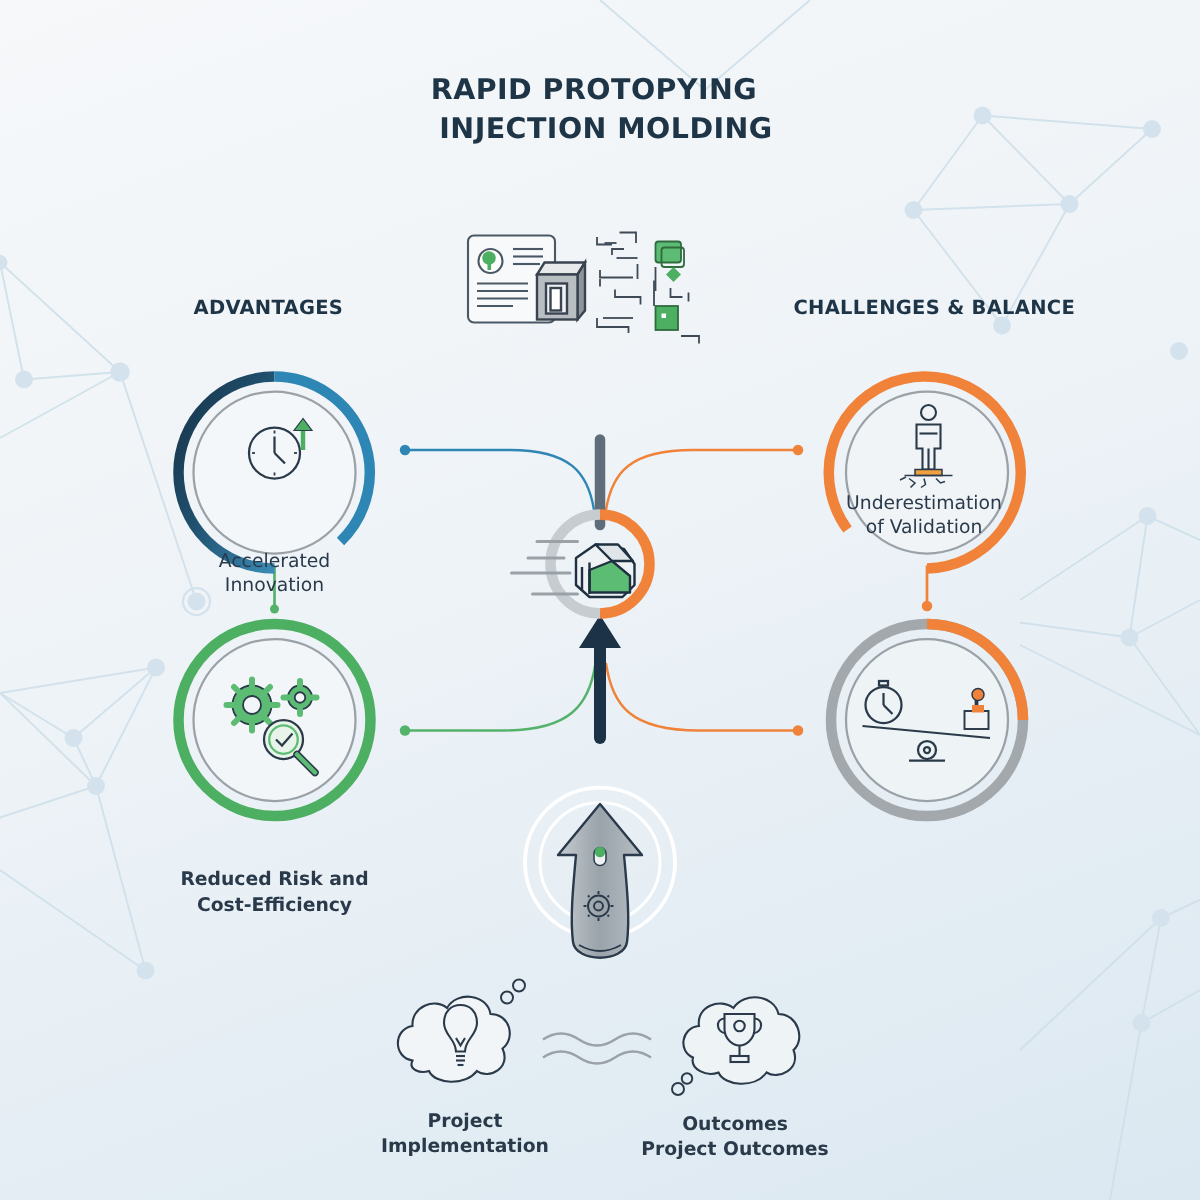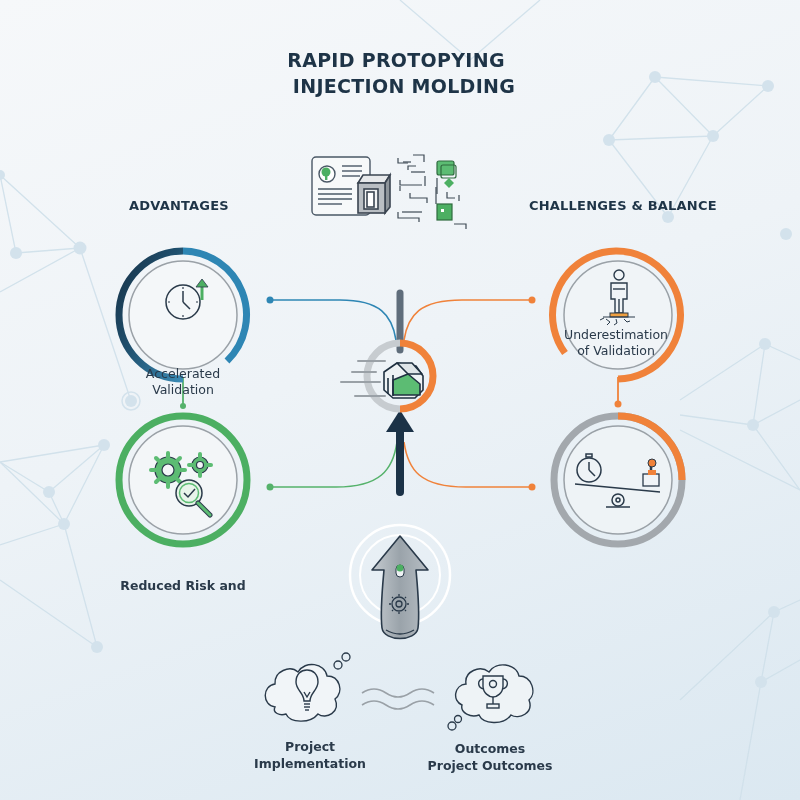--- a/index.html
+++ b/index.html
@@ -215,21 +215,21 @@
     <line x1="183" y1="287" x2="183" y2="289"></line>
     <line x1="183" y1="315" x2="183" y2="317"></line>
     <line x1="168" y1="302" x2="170" y2="302"></line>
     <line x1="196" y1="302" x2="198" y2="302"></line>
   </g>
   <line x1="202" y1="300" x2="202" y2="286" stroke="#4caf62" stroke-width="3"></line>
   <polygon points="202,279 196,287 208,287" fill="#4caf62" stroke="#2a3a4a" stroke-width="0.8"></polygon>
 </svg>
 <div class="inner-label" style="left:133px; top:329px; width:100px;margin-top:37px;">
   <div>Accelerated</div>
-  <div>Validation</div>
+  <div>Innovation</div>
 </div>
 
 <svg class="layer" viewBox="0 0 800 800">
   <g fill="#5cbc73" stroke="#2a3a4a" stroke-width="1.2">
     <circle cx="168" cy="470" r="13"></circle>
     <circle cx="200" cy="465" r="8"></circle>
   </g>
   <g stroke="#5cbc73" stroke-width="4" stroke-linecap="round">
     <line x1="168" y1="453" x2="168" y2="487"></line>
     <line x1="151" y1="470" x2="185" y2="470"></line>
@@ -241,20 +241,21 @@
   <circle cx="168" cy="470" r="6" fill="#f3f6f8" stroke="#2a3a4a" stroke-width="1.2"></circle>
   <circle cx="200" cy="465" r="3.5" fill="#f3f6f8" stroke="#2a3a4a" stroke-width="1.2"></circle>
   <circle cx="189" cy="493" r="13" fill="#e8f4ea" stroke="#2a3a4a" stroke-width="1.5"></circle>
   <circle cx="189" cy="493" r="9.5" fill="none" stroke="#5cbc73" stroke-width="1.5"></circle>
   <polyline points="184,493 188,497 195,489" fill="none" stroke="#2a3a4a" stroke-width="1.5"></polyline>
   <line x1="198" y1="503" x2="210" y2="515" stroke="#2a3a4a" stroke-width="5" stroke-linecap="round"></line>
   <line x1="198" y1="503" x2="210" y2="515" stroke="#5cbc73" stroke-width="3" stroke-linecap="round"></line>
 </svg>
 <div class="caption" style="left:103px; top:577px; width:160px;">
   <div>Reduced Risk and</div>
+  <div>Cost-Efficiency</div>
 </div>
 
 <svg class="layer" viewBox="0 0 800 800">
   <g fill="#f0f4f7" stroke="#2a3a4a" stroke-width="1.4">
     <circle cx="619" cy="275" r="5"></circle>
     <path d="M611,283 L627,283 L627,299 L623,299 L623,313 L615,313 L615,299 L611,299 Z"></path>
     <line x1="613" y1="289" x2="625" y2="289"></line>
     <line x1="619" y1="299" x2="619" y2="313"></line>
   </g>
   <rect x="610" y="313" width="18" height="4" fill="#f0a040" stroke="#2a3a4a" stroke-width="1"></rect>

